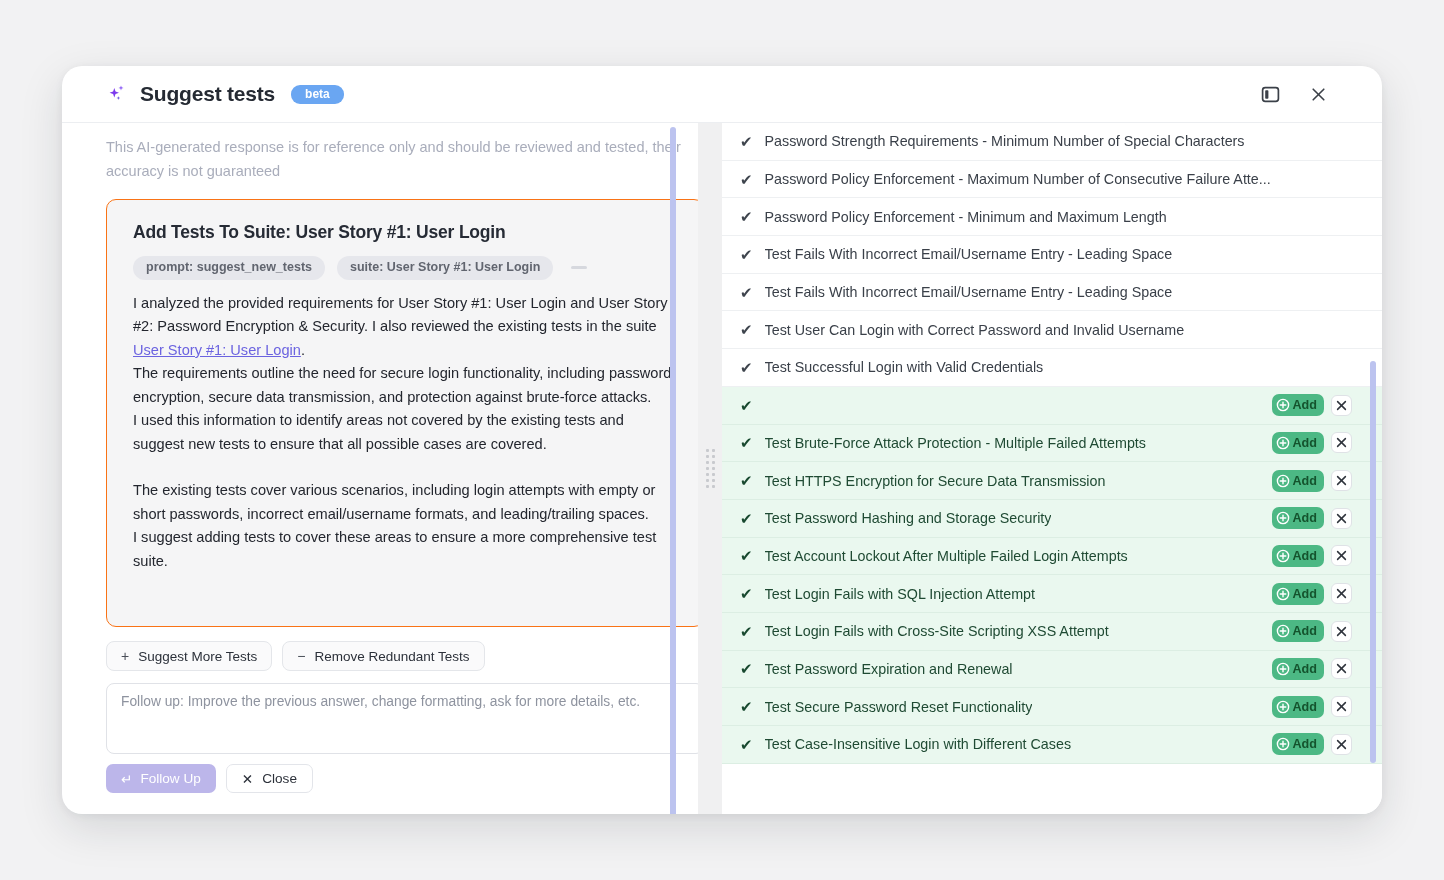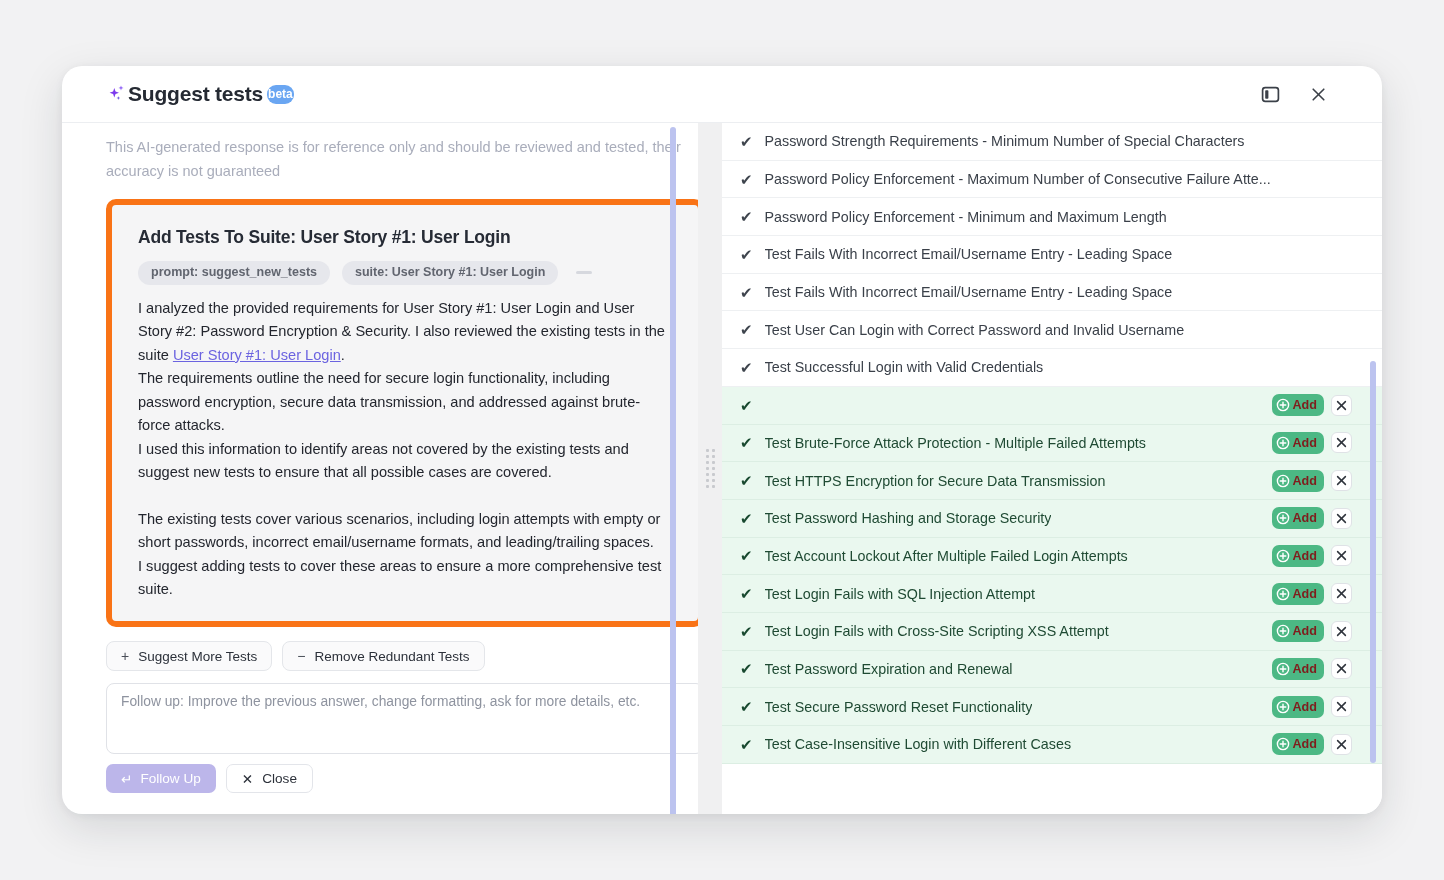--- a/index.html
+++ b/index.html
@@ -30,37 +30,37 @@
 
   
   .hdr {
     height: 56px;
     flex: 0 0 56px;
     display: flex;
     align-items: center;
     padding: 0 52px 0 44px;
     position: relative;
   }
-  .hdr-left { display: flex; align-items: center; }
+  .hdr-left { display: flex; align-items: center; gap: 12px; }
 
   .sparkle { width: 22px; height: 22px; display: block; }
 
   .hdr-title {
     font-size: 21px;
     font-weight: bold;
     color: #252a33;
     letter-spacing: -.2px;
   }
   .beta {
     background: #6aa6f2;
     color: #ffffff;
     font-size: 12px;
     font-weight: bold;
     border-radius: 9px;
-    padding: 3px 1px 4px;
+    padding: 3px 14px 4px;
     line-height: 1;
     margin-left: 4px;
   }
   .hdr-right {
     margin-left: auto;
     display: flex;
     align-items: center;
     gap: 24px;
   }
   .icon-btn {
@@ -95,21 +95,21 @@
     color: #a9adbb;
     font-size: 14.5px;
     line-height: 24px;
     padding: 12px 10px 0 0;
     width: 585px;
   }
 
   .answer-card {
     margin-top: 16px;
     background: #f5f5f6;
-    border: 6px solid #f97316;
+    border: 1px solid #f97316;
     border-radius: 10px;
     padding: 22px 26px 10px 26px;
     width: 598px;
     height: 428px;
     overflow: hidden;
     position: relative;
   }
   .answer-title {
     font-size: 17.5px;
     font-weight: bold;
@@ -278,21 +278,21 @@
   }
   .row-actions {
     margin-left: auto;
     display: flex;
     align-items: center;
     gap: 7px;
     padding-left: 12px;
   }
   .add-btn {
     background: #4cb884;
-    color: #7f1d1d;
+    color: #14532d;
     border: none;
     border-radius: 7px;
     height: 22px;
     display: inline-flex;
     align-items: center;
     gap: 3px;
     padding: 0 7px 0 4px;
     font-size: 12.6px;
     font-weight: bold;
     font-family: "Liberation Sans", sans-serif;
@@ -364,21 +364,21 @@
         <div class="chips">
           <span class="chip">prompt: suggest_new_tests</span>
           <span class="chip">suite: User Story #1: User Login</span>
           <span class="chip-dash"></span>
         </div>
 
         <div class="answer-body">
           <p>
             <span>I analyzed the provided requirements for User Story #1: User Login and User Story #2: Password Encryption &amp; Security. I also reviewed the existing tests in the suite </span><a class="link">User Story #1: User Login</a><span>.</span>
           </p>
-          <p>The requirements outline the need for secure login functionality, including password encryption, secure data transmission, and addressed against brute-force attacks.</p>
+          <p>The requirements outline the need for secure login functionality, including password encryption, secure data transmission, and protection against brute-force attacks.</p>
           <p>I used this information to identify areas not covered by the existing tests and suggest new tests to ensure that all possible cases are covered.</p>
           <div class="para-gap"></div>
           <p>The existing tests cover various scenarios, including login attempts with empty or short passwords, incorrect email/username formats, and leading/trailing spaces.</p>
           <p>I suggest adding tests to cover these areas to ensure a more comprehensive test suite.</p>
         </div>
       </div>
 
       <div class="pill-row">
         <button class="pill">
           <span class="sym">+</span>

